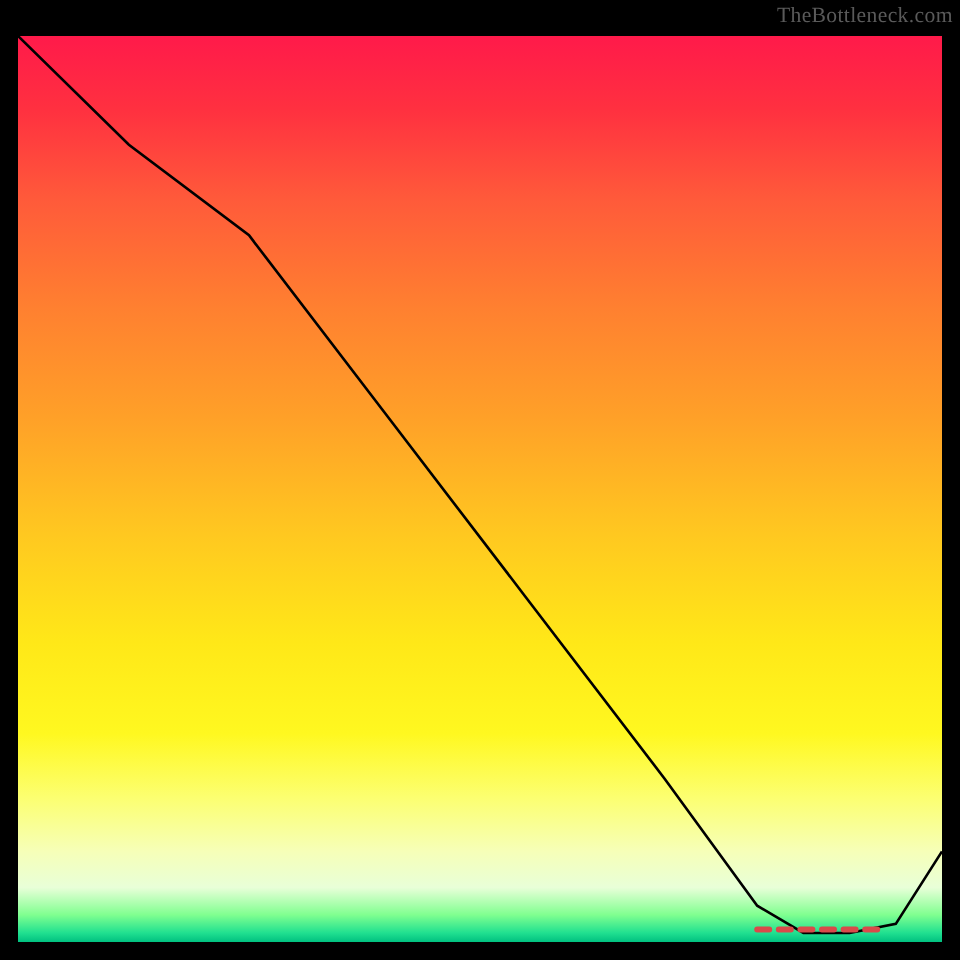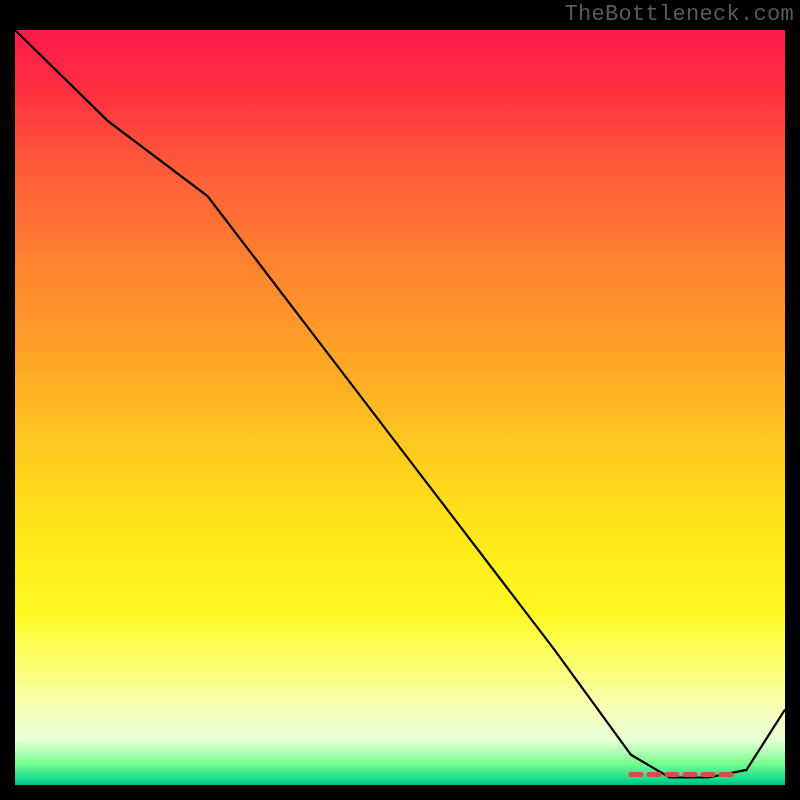--- a/index.html
+++ b/index.html
@@ -43,22 +43,22 @@
     left: 15px;
     top: 30px;
     width: 770px;
     height: 755px;
   }
   .watermark {
     position: absolute;
     top: 2px;
     right: 6px;
     color: #5a5a5a;
-    font-family: Liberation Mono, monospace;
-    font-size: 22px;
+    font-family: Liberation Serif, serif;
+    font-size: 18px;
     letter-spacing: 0.3px;
   }
 </style>
 </head>
 <body>
 <div class="wrap">
 
   <div class="gradient"></div>
 
   <svg class="curve" viewBox="0 0 770 755" preserveAspectRatio="none">

